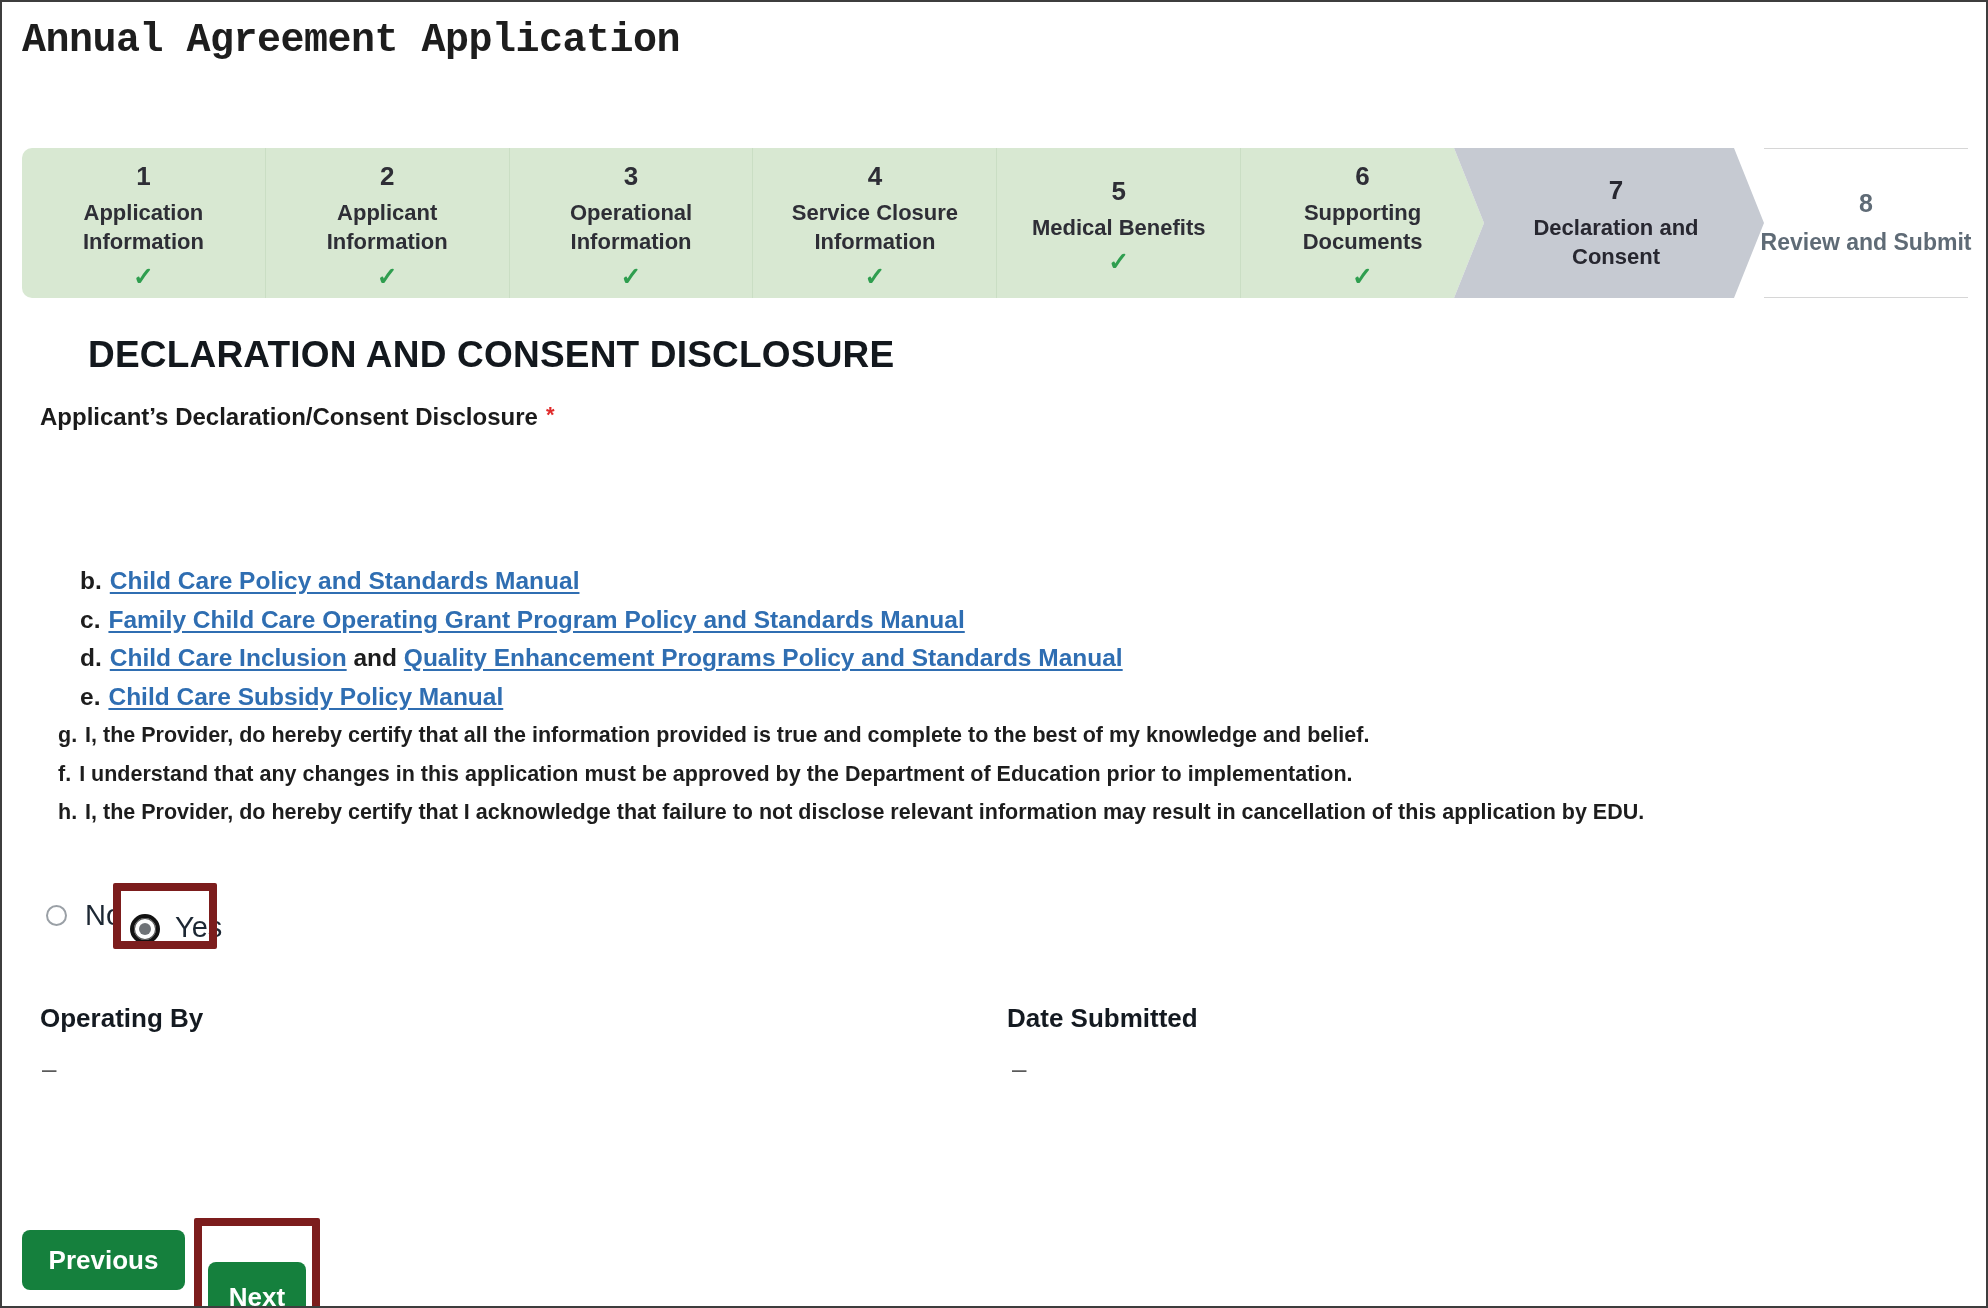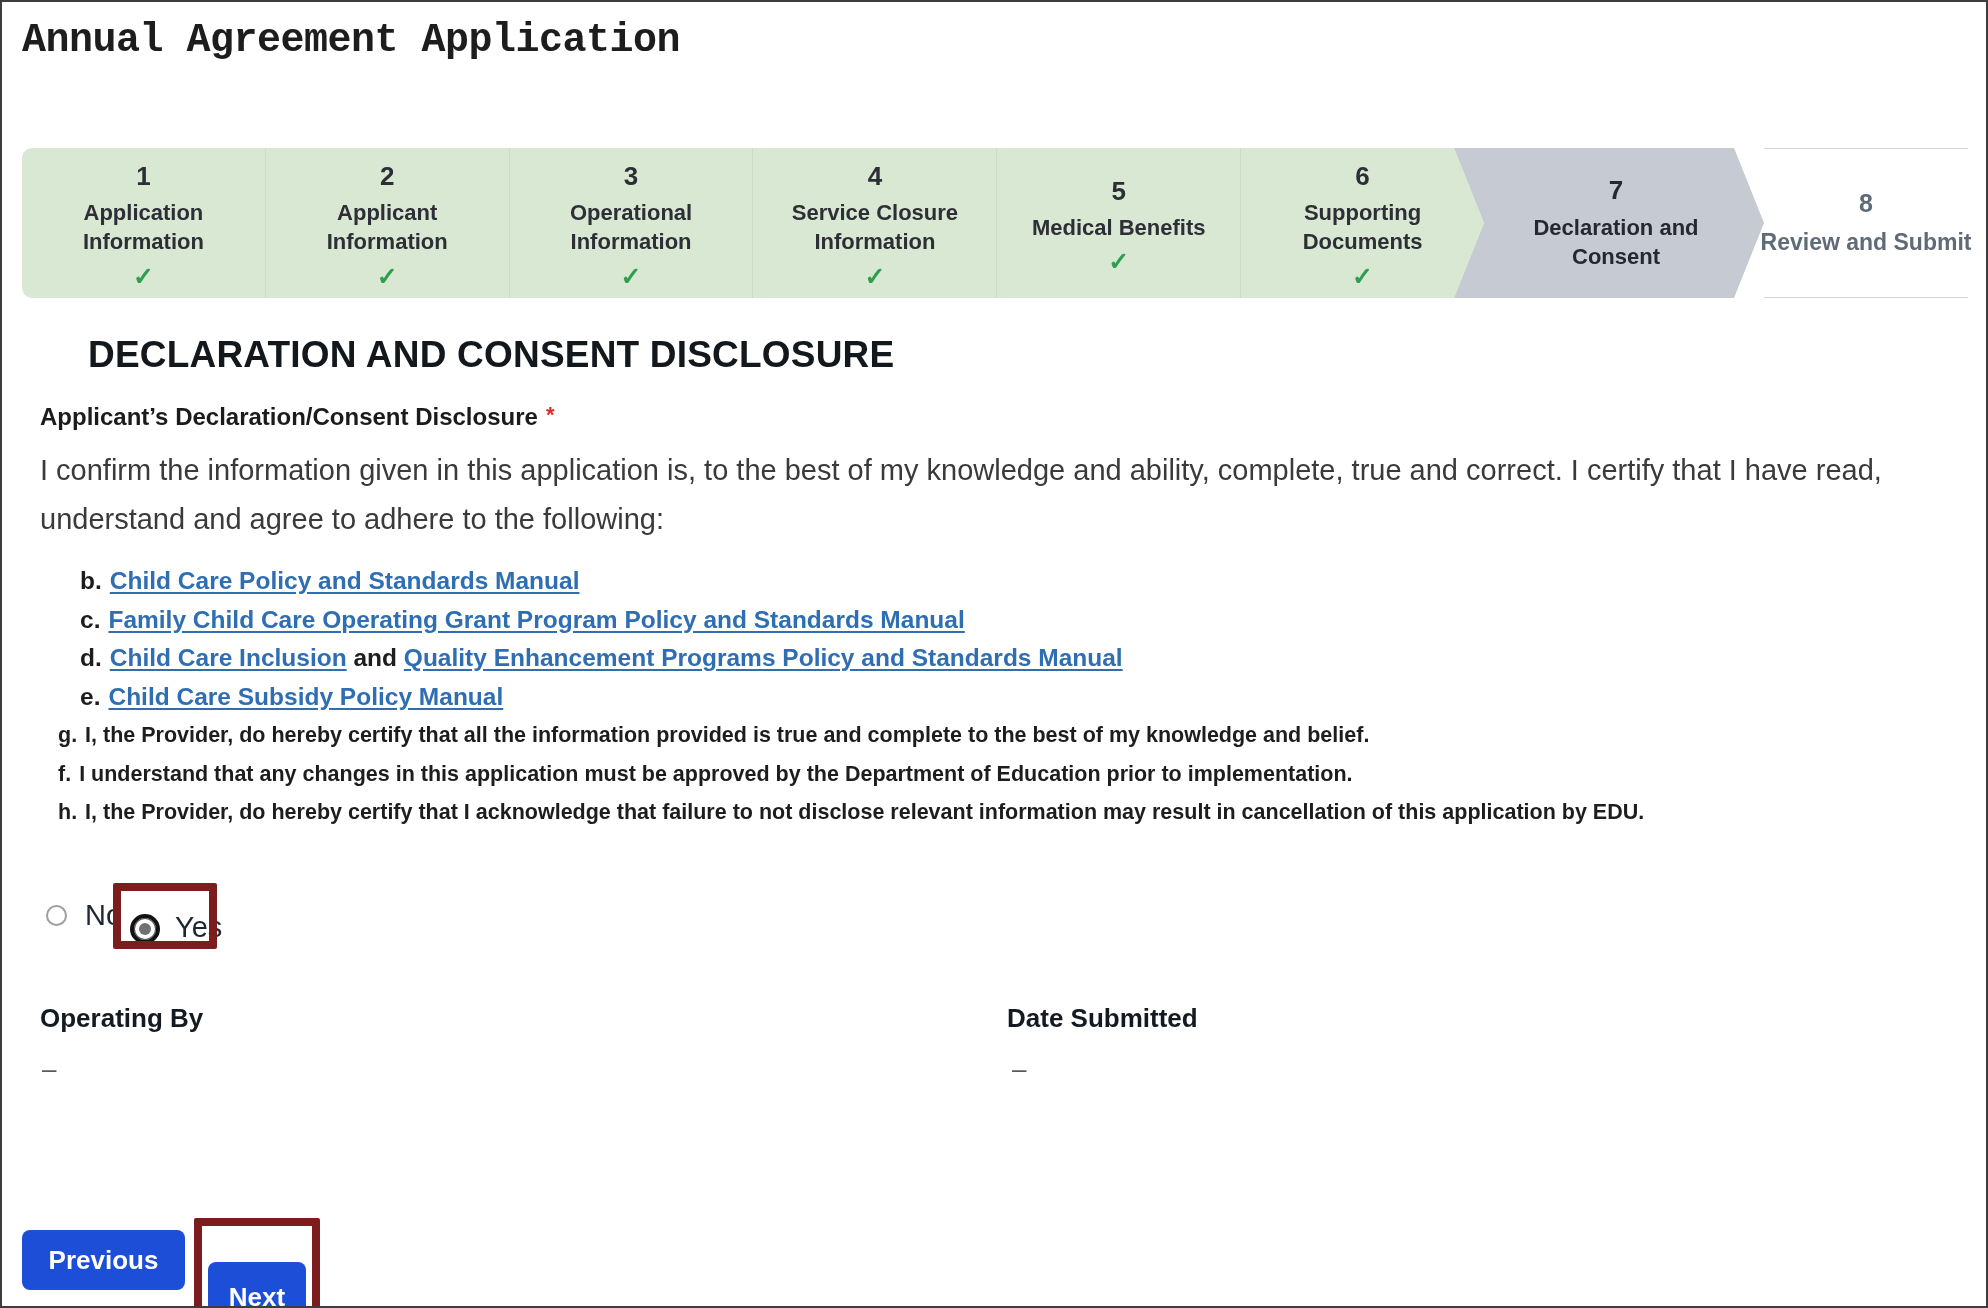--- a/index.html
+++ b/index.html
@@ -110,21 +110,21 @@
   .meta-label { position:absolute; font-size:26px; font-weight:700; color:#141a21; }
   .meta-value { position:absolute; font-size:26px; color:#5a5a5a; }
   .completed-by-label { left:38px; top:1001px; }
   .completed-by-value { left:40px; top:1052px; }
   .date-submitted-label { left:1005px; top:1001px; }
   .date-submitted-value { left:1010px; top:1052px; }
 
   
   .btn {
     position:absolute; display:flex; align-items:center; justify-content:center;
-    background:#1d4ed8; color:#ffffff; font-family:"Liberation Sans", sans-serif;
+    background:#15803d; color:#ffffff; font-family:"Liberation Sans", sans-serif;
     font-size:26px; font-weight:700; border:none; border-radius:8px; cursor:pointer;
   }
   .btn-previous { left:20px; top:1228px; width:163px; height:60px; }
   .annotation-next {
     position:absolute; left:192px; top:1216px;
     border:8px solid #7c1d1d; border-radius:2px; padding:6px; z-index:3;
   }
   .btn-next { position:static; width:98px; height:71px;margin-top:30px; }
 </style>
 </head>
@@ -176,21 +176,20 @@
         <div class="step-label">Review and Submit</div>
       </div>
   </div>
 
   <h2 class="section-heading">DECLARATION AND CONSENT DISCLOSURE</h2>
 
   <div class="field-label-row">
     <span>Applicant’s Declaration/Consent Disclosure</span><span class="required-marker">*</span>
   </div>
 
-  <p class="intro-paragraph">I confirm the information given in this application is, to the best of my knowledge and ability, complete, true and correct. I certify that I have read, understand and agree to adhere to the following:</p>
 
   <div class="declaration-list" id="declaration-list">
       <div class="list-row row-lg"><span class="letter">b.</span><a class="doc-link" href="#">Child Care Policy and Standards Manual</a></div>
       <div class="list-row row-lg"><span class="letter">c.</span><a class="doc-link" href="#">Family Child Care Operating Grant Program Policy and Standards Manual</a></div>
       <div class="list-row row-lg"><span class="letter">d.</span><a class="doc-link" href="#">Child Care Inclusion</a><span class="connector"> and </span><a class="doc-link" href="#">Quality Enhancement Programs Policy and Standards Manual</a></div>
       <div class="list-row row-lg"><span class="letter">e.</span><a class="doc-link" href="#">Child Care Subsidy Policy Manual</a></div>
       <div class="list-row row-sm"><span class="letter">g.</span><span class="connector">I, the Provider, do hereby certify that all the information provided is true and complete to the best of my knowledge and belief.</span></div>
       <div class="list-row row-sm"><span class="letter">f.</span><span class="connector">I understand that any changes in this application must be approved by the Department of Education prior to implementation.</span></div>
       <div class="list-row row-sm"><span class="letter">h.</span><span class="connector">I, the Provider, do hereby certify that I acknowledge that failure to not disclose relevant information may result in cancellation of this application by EDU.</span></div>
     </div>

